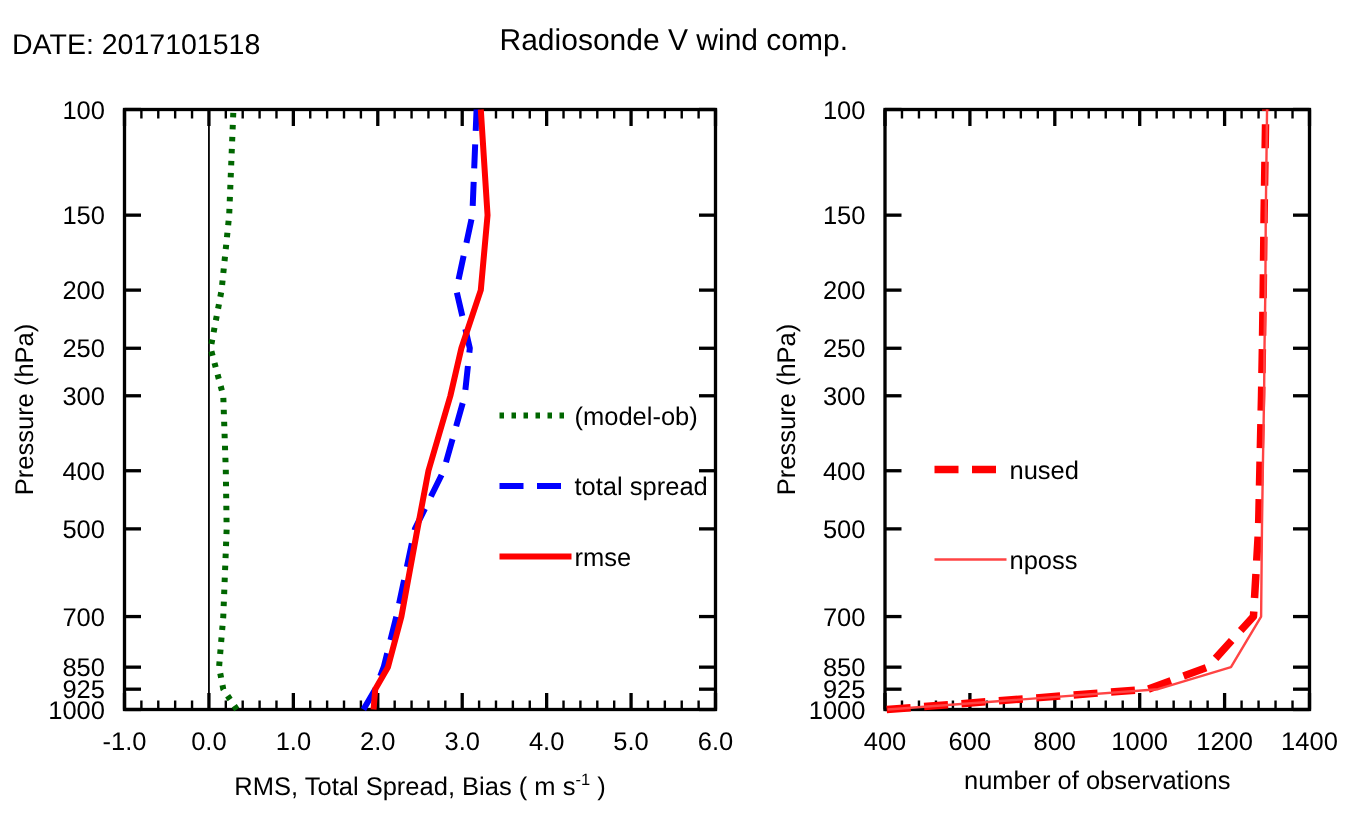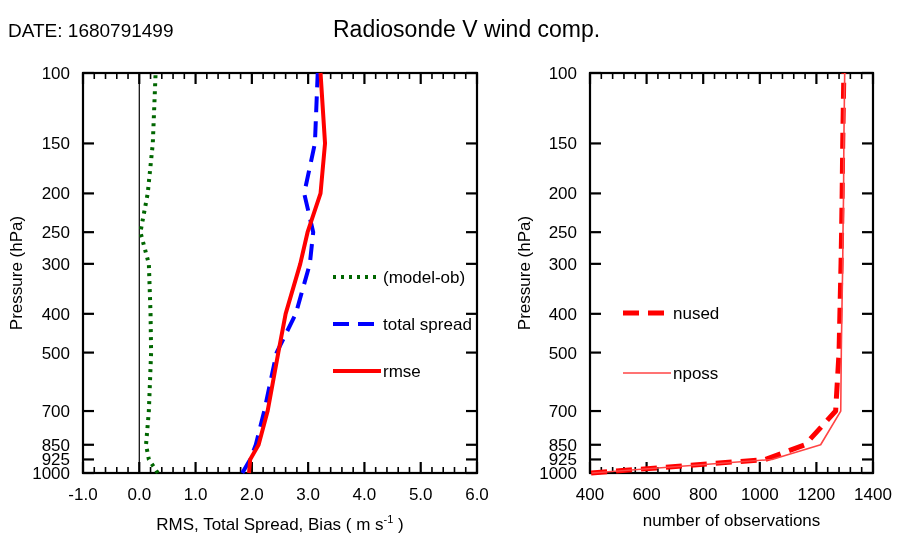--- a/index.html
+++ b/index.html
@@ -1,33 +1,33 @@
 <!DOCTYPE html>
 <html><head>
 <meta charset="utf-8">
 <style>
   html,body{margin:0;padding:0;background:#ffffff;}
   body{width:900px;height:560px;overflow:hidden;
        font-family:"Liberation Sans",sans-serif;color:#000;}
   #root{position:relative;width:900px;height:560px;}
   .hdr{position:absolute;white-space:nowrap;}
   #date-label{left:8px;top:20px;font-size:19px;}
-  #main-title{left:333px;top:16px;font-size:23px;}
+  #main-title{left:333px;top:16px;font-size:20px;}
   svg{position:absolute;left:0;top:0;}
   text{font-family:"Liberation Sans",sans-serif;fill:#000;}
   .tick-lbl{font-size:17px;}
   .ax-title{font-size:17px;}
   .leg-lbl{font-size:17px;}
 </style>
 </head>
 <body>
 
 <div id="root">
 
-  <div class="hdr" id="date-label">DATE: 1680791499</div>
+  <div class="hdr" id="date-label">DATE: 2017101518</div>
   <div class="hdr" id="main-title">Radiosonde V wind comp.</div>
 
   <svg id="canvas" width="900" height="560">
       <g>
         <rect x="83" y="73" width="394" height="400" fill="none" stroke="#000" stroke-width="2.2"></rect>
         <line x1="83" y1="473" x2="83" y2="462" stroke="#000" stroke-width="2.2"></line>
         <line x1="83" y1="73" x2="83" y2="84" stroke="#000" stroke-width="2.2"></line>
         <text x="83" y="500" class="tick-lbl" text-anchor="middle">-1.0</text>
         <line x1="139.28571428571428" y1="473" x2="139.28571428571428" y2="462" stroke="#000" stroke-width="2.2"></line>
         <line x1="139.28571428571428" y1="73" x2="139.28571428571428" y2="84" stroke="#000" stroke-width="2.2"></line>

